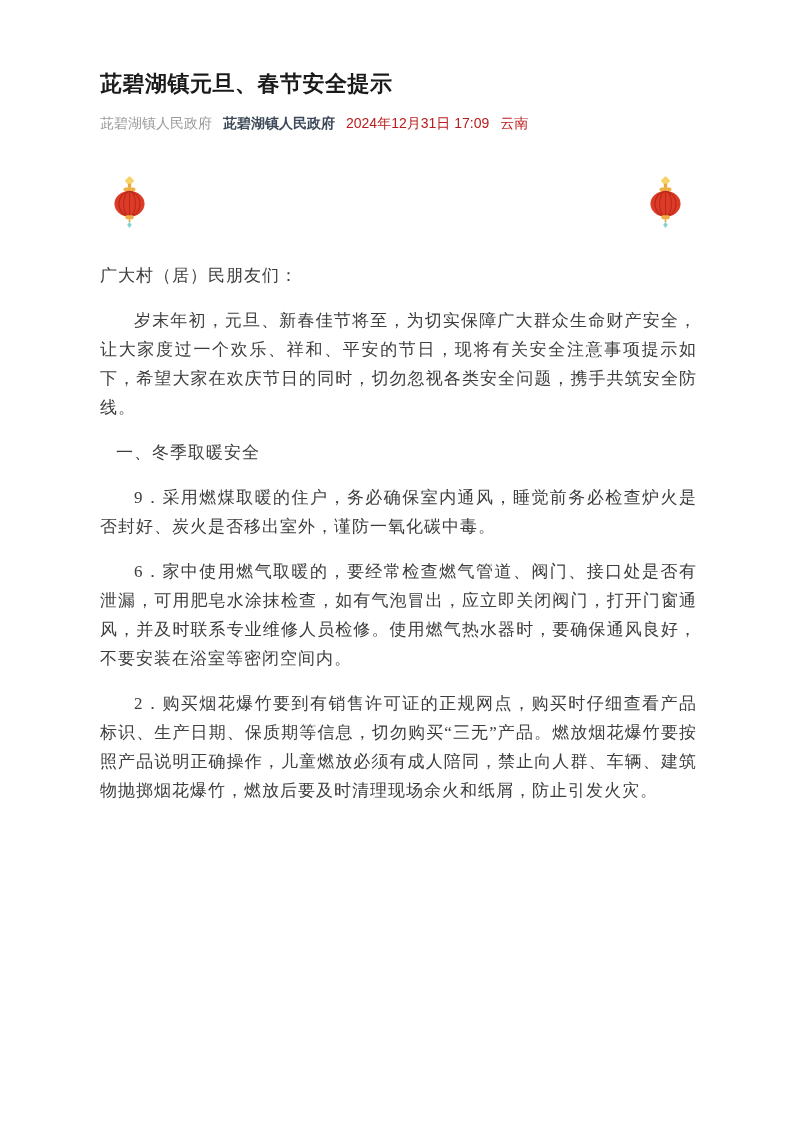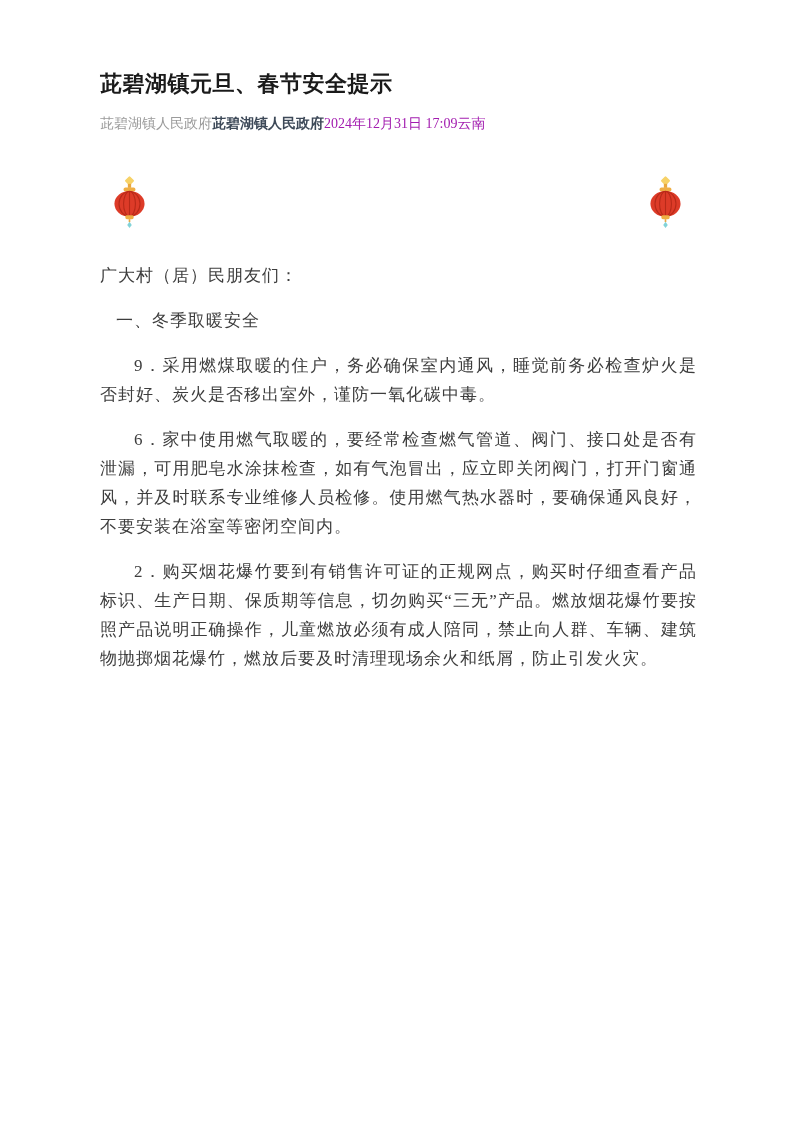--- a/index.html
+++ b/index.html
@@ -24,28 +24,29 @@
     font-size: 22px;
     line-height: 1.4;
     font-weight: 700;
     color: #1a1a1a;
     letter-spacing: 0.5px;
   }
   .byline {
     margin-top: 10px;
     display: flex;
     align-items: baseline;
-    font-family: Liberation Serif, serif;
+    gap: 11px;
+    font-family: Liberation Sans, sans-serif;
     font-size: 14px;
     line-height: 1.4;
     white-space: nowrap;
   }
   .byline .author   { color: #9b9b9b; }
   .byline .account  { color: #3d4958; font-weight: 700; cursor: pointer; }
-  .byline .meta     { color: #a21caf; }
+  .byline .meta     { color: #b91c1c; }
   .lantern-row {
     margin-top: 42px;
     display: flex;
     justify-content: space-between;
     align-items: flex-start;
     padding: 0 13px 0 11px;
   }
   .lantern { width: 37px; height: 53px; display: block; }
   .body-text {
     font-family: "Liberation Serif", "DejaVu Serif", serif;
@@ -103,20 +104,21 @@
       <ellipse cx="20" cy="30.5" rx="6.5" ry="13.8" fill="none" stroke="#b82a19" stroke-width="1.2"></ellipse>
       <line x1="20" y1="16.6" x2="20" y2="44.4" stroke="#b82a19" stroke-width="1.2"></line>
       <rect x="15.5" y="43" width="9" height="4.2" rx="1.6" fill="#efaf45"></rect>
       <rect x="19.1" y="47.2" width="1.8" height="3.2" fill="#e9a83e"></rect>
       <polygon points="20,50.2 22.5,53.6 20,57 17.5,53.6" fill="#82d3d8"></polygon>
     </svg>
   </div>
 
   <div class="body-text">
     <div class="salutation">广大村（居）民朋友们：</div>
+    <p class="para">岁末年初，元旦、新春佳节将至，为切实保障广大群众生命财产安全，让大家度过一个欢乐、祥和、平安的节日，现将有关安全注意事项提示如下，希望大家在欢庆节日的同时，切勿忽视各类安全问题，携手共筑安全防线。</p>
 
     <div class="heading">一、冬季取暖安全</div>
     <p class="para">9．采用燃煤取暖的住户，务必确保室内通风，睡觉前务必检查炉火是否封好、炭火是否移出室外，谨防一氧化碳中毒。</p>
     <p class="para">6．家中使用燃气取暖的，要经常检查燃气管道、阀门、接口处是否有泄漏，可用肥皂水涂抹检查，如有气泡冒出，应立即关闭阀门，打开门窗通风，并及时联系专业维修人员检修。使用燃气热水器时，要确保通风良好，不要安装在浴室等密闭空间内。</p>
 
     <p class="para">2．购买烟花爆竹要到有销售许可证的正规网点，购买时仔细查看产品标识、生产日期、保质期等信息，切勿购买“三无”产品。燃放烟花爆竹要按照产品说明正确操作，儿童燃放必须有成人陪同，禁止向人群、车辆、建筑物抛掷烟花爆竹，燃放后要及时清理现场余火和纸屑，防止引发火灾。</p>
 
   </div>
 
 </div>

